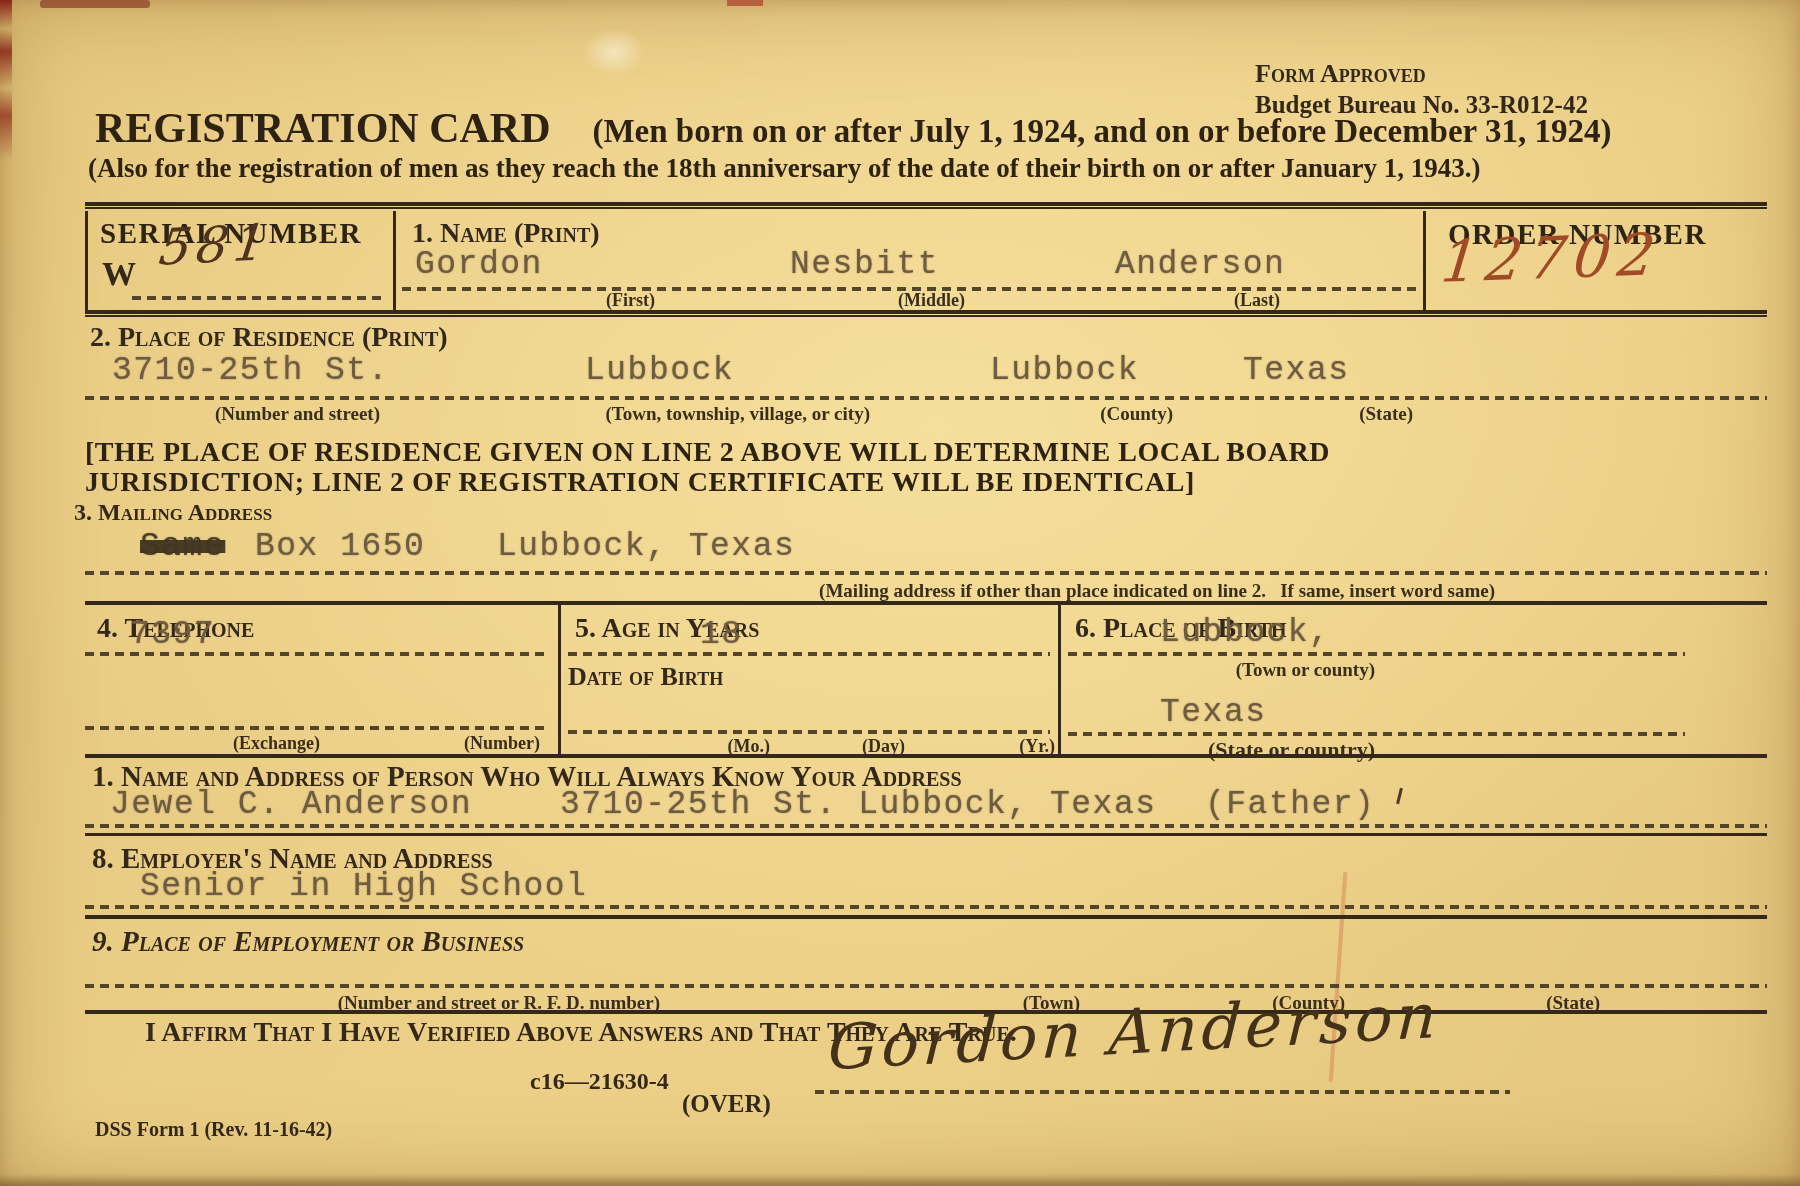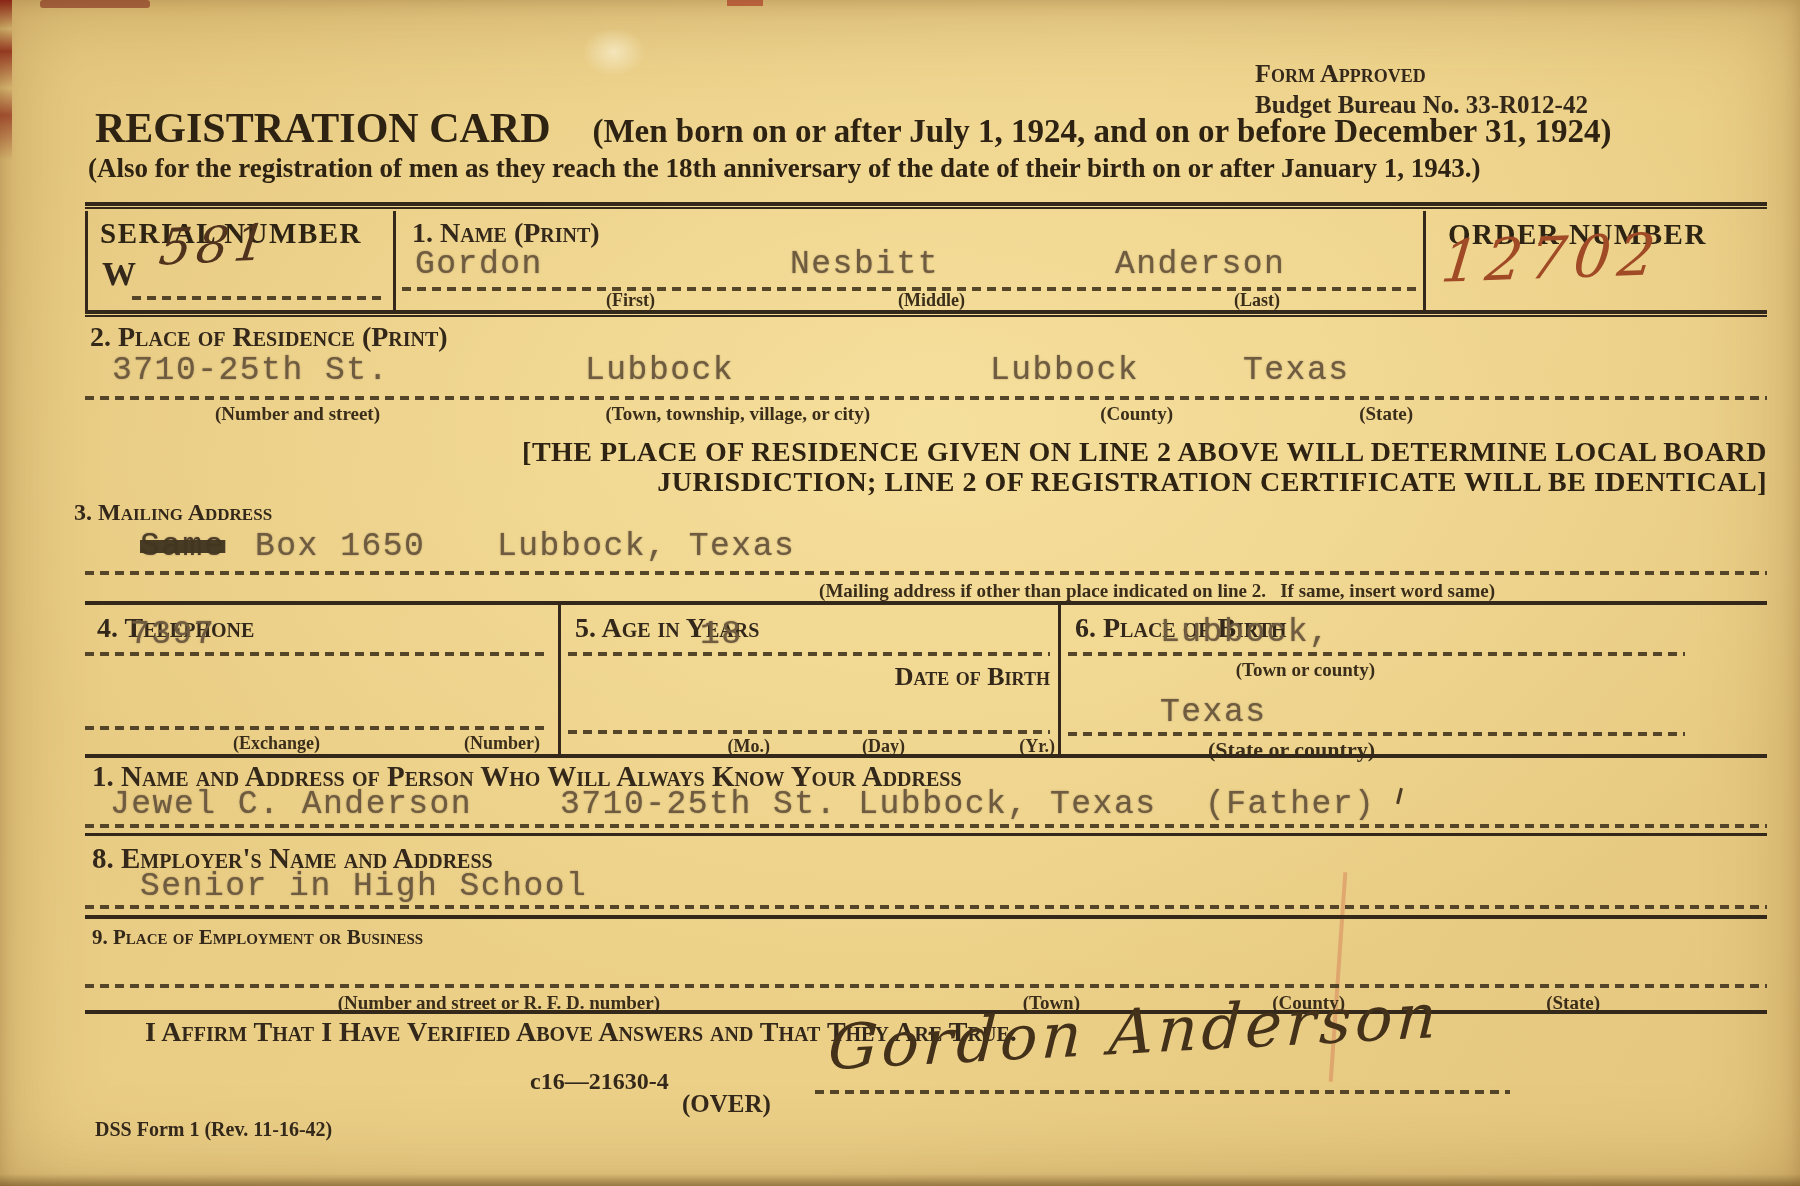--- a/index.html
+++ b/index.html
@@ -23,21 +23,21 @@
     font-size:33px; letter-spacing:1.5px; color:#6f5c40; white-space:nowrap;
     text-shadow:0 0 1.5px rgba(111,92,64,.75);
   }
   .hand{font-family:"DejaVu Serif",serif; font-style:italic; white-space:nowrap;}
   .dashes{height:4px; background-image:repeating-linear-gradient(90deg,#473920 0 9px,rgba(0,0,0,0) 9px,rgba(0,0,0,0) 15px); opacity:.92;}
   .hrule{background:#33281a;}
   .drule{height:1px; border-top:4px solid #33281a; border-bottom:2px solid #33281a;}
   .vrule{width:3px; background:#33281a;}
   .struck{text-decoration:line-through; text-decoration-thickness:13px; text-decoration-color:rgba(62,50,30,.88);}
   .pre{white-space:pre;}
-  .center{text-align:right;}
+  .center{text-align:left;}
   .bold{font-weight:700;}
 </style>
 </head>
 <body>
 
 <div class="card">
 
   <div class="abs" style="left:0;top:0;width:12px;height:160px;
               background:linear-gradient(180deg,#8a2616 0%,rgba(138,38,22,0) 18%,rgba(138,38,22,.85) 32%,rgba(138,38,22,0) 55%,rgba(138,38,22,.7) 72%,rgba(138,38,22,0) 100%);"></div>
   <div class="abs" style="left:40px;top:0;width:110px;height:8px;background:rgba(120,30,18,.55);border-radius:3px;"></div>
@@ -141,21 +141,21 @@
   <div class="abs typed" style="left:1205px;top:786px;">(Father)</div>
   <div class="abs" style="left:1398px;top:788px;width:3px;height:16px;background:#4c3a22;transform:rotate(14deg);"></div>
   <div class="abs dashes" style="left:85px;top:824px;width:1682px;"></div>
   <div class="abs hrule" style="left:85px;top:833px;width:1682px;height:3px;"></div>
 
   <div class="abs lab" style="left:92px;top:842px;font-size:29px;">8. Employer's Name and Address</div>
   <div class="abs typed" style="left:140px;top:868px;">Senior in High School</div>
   <div class="abs dashes" style="left:85px;top:905px;width:1682px;"></div>
   <div class="abs hrule" style="left:85px;top:915px;width:1682px;height:4px;"></div>
 
-  <div class="abs lab" style="left:92px;top:925px;font-size:21px;">9. Place of Employment or Business</div>
+  <div class="abs lab" style="left:92px;top:925px;font-size:29px;font-style:italic;">9. Place of Employment or Business</div>
   <div class="abs dashes" style="left:85px;top:984px;width:1682px;"></div>
   <div class="abs cap" style="left:180px;top:992px;width:480px;">(Number and street or R. F. D. number)</div>
   <div class="abs cap" style="left:900px;top:992px;width:180px;">(Town)</div>
   <div class="abs cap" style="left:1165px;top:992px;width:180px;">(County)</div>
   <div class="abs cap" style="left:1420px;top:992px;width:180px;">(State)</div>
   <div class="abs hrule" style="left:85px;top:1010px;width:1682px;height:4px;"></div>
 
   <div class="abs lab" style="left:145px;top:1016px;font-size:28px;">I Affirm That I Have Verified Above Answers and That They Are True.</div>
 
   <div class="abs bold" style="left:95px;top:1090px;font-size:20px;white-space:nowrap;margin-top:28px;">DSS Form 1 (Rev. 11-16-42)</div>

